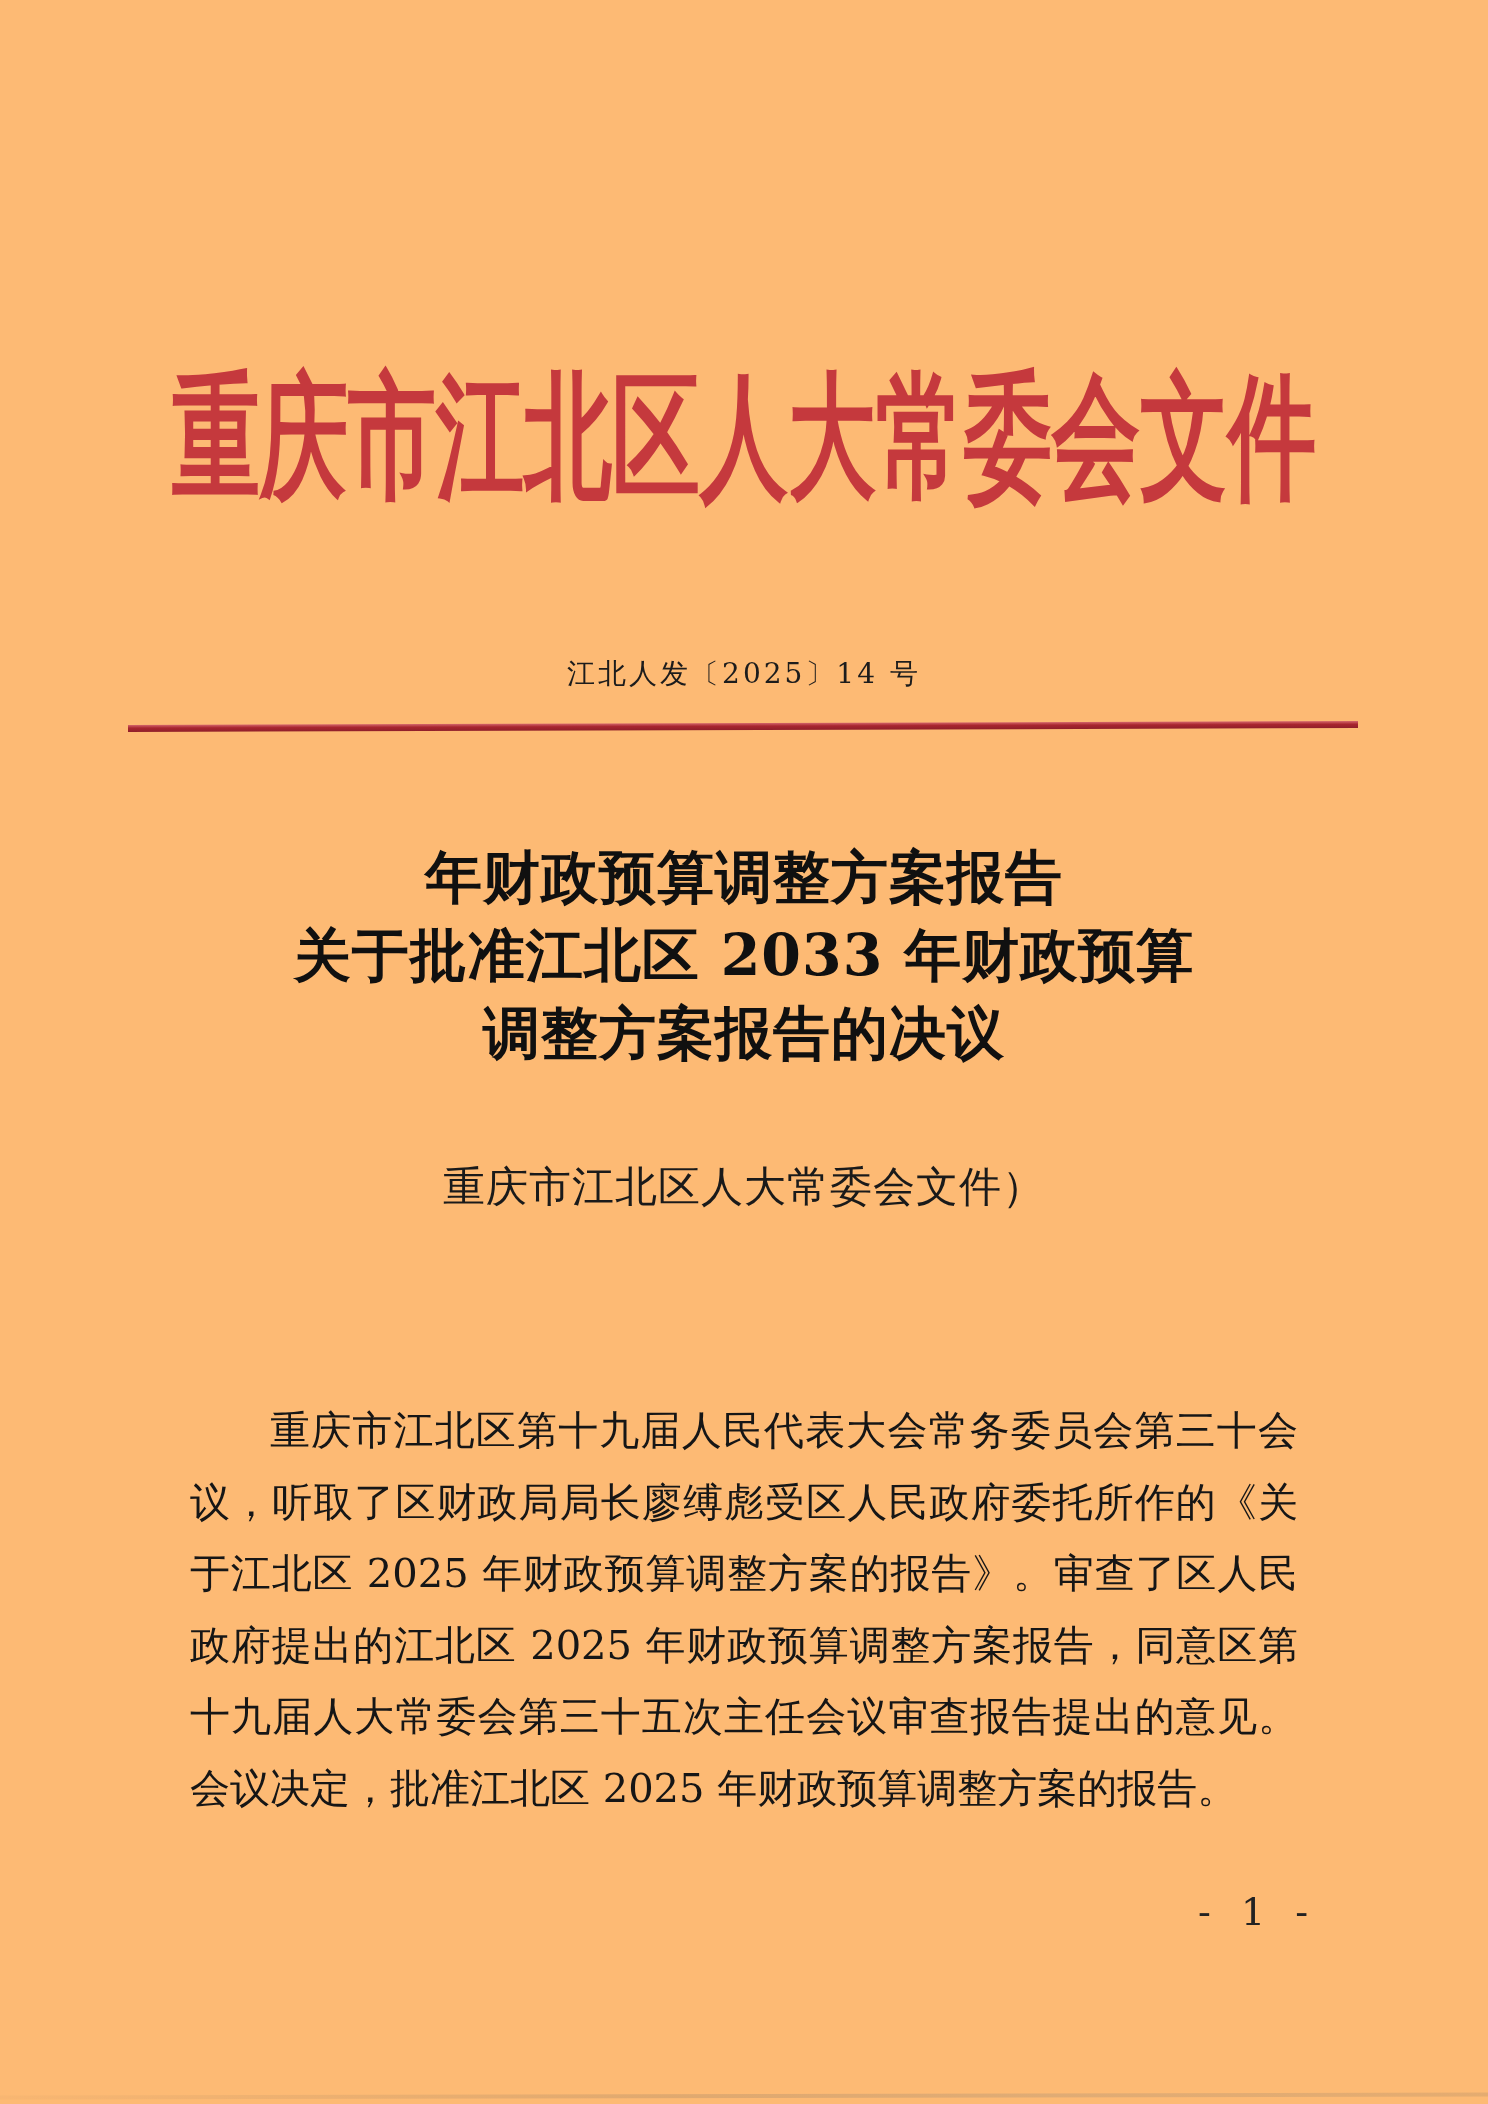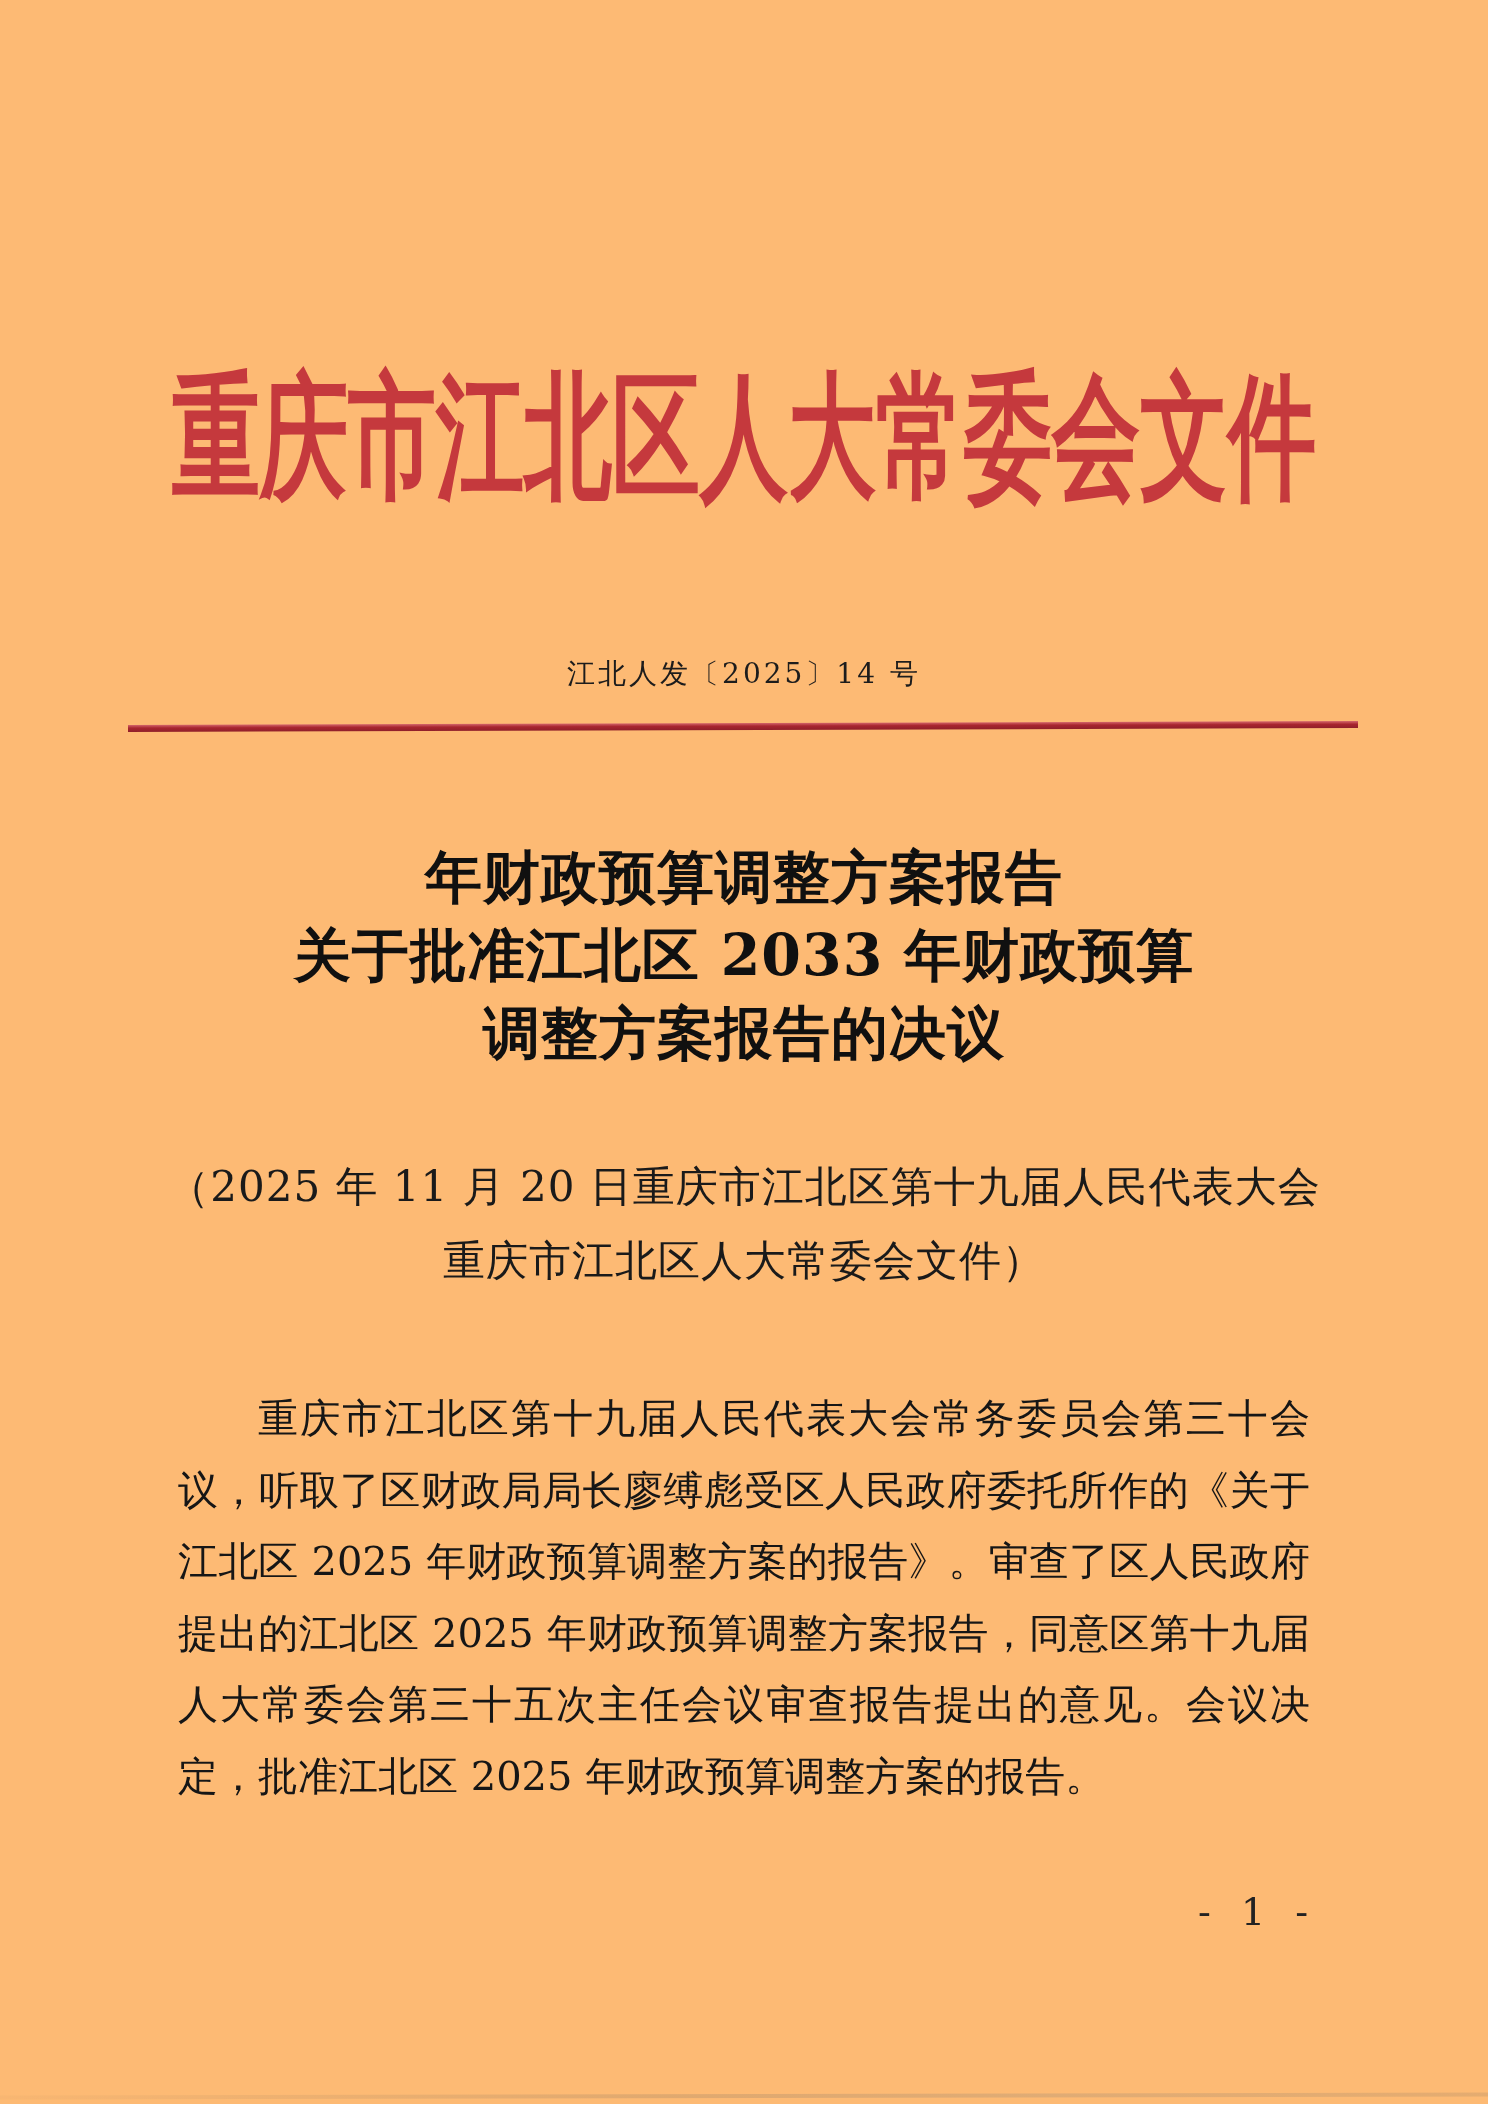--- a/index.html
+++ b/index.html
@@ -80,21 +80,21 @@
     top: 1383px;
     left: 178px;
     width: 1132px;
     font-size: 40px;
     line-height: 71.5px;
     text-align: justify;
     text-justify: inter-ideograph;
     color: #161616;
   }
   .body-text p {
-    margin: 0;
+    margin: 12px;
     text-indent: 2em;
   }
   .page-number {
     position: absolute;
     top: 1890px;
     left: 1198px;
     font-size: 38px;
     letter-spacing: 4px;
     word-spacing: 10px;
     color: #222;
@@ -125,21 +125,20 @@
 
   <div class="red-rule"></div>
 
   <div class="title-block">
     <div>年财政预算调整方案报告</div>
     <div>关于批准江北区 2033 年财政预算</div>
     <div>调整方案报告的决议</div>
   </div>
 
   <div class="meeting-note">
-    <div>（2025 年 11 月 20 日重庆市江北区第十九届人民代表大会</div>
     <div>重庆市江北区人大常委会文件）</div>
   </div>
 
   <div class="body-text">
     <p>重庆市江北区第十九届人民代表大会常务委员会第三十会议，听取了区财政局局长廖缚彪受区人民政府委托所作的《关于江北区 2025 年财政预算调整方案的报告》。审查了区人民政府提出的江北区 2025 年财政预算调整方案报告，同意区第十九届人大常委会第三十五次主任会议审查报告提出的意见。会议决定，批准江北区 2025 年财政预算调整方案的报告。</p>
   </div>
 
   <div class="page-number">- 1 -</div>
 
   <div class="scan-edge"></div>

